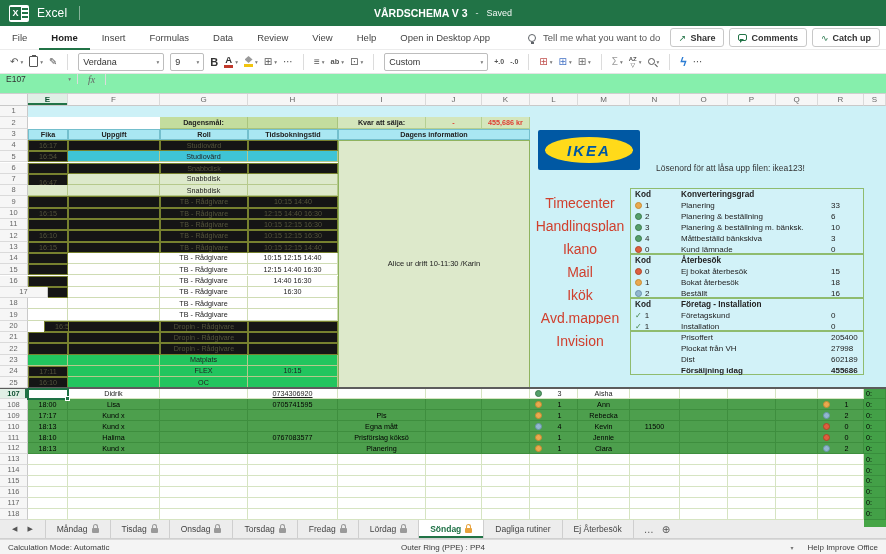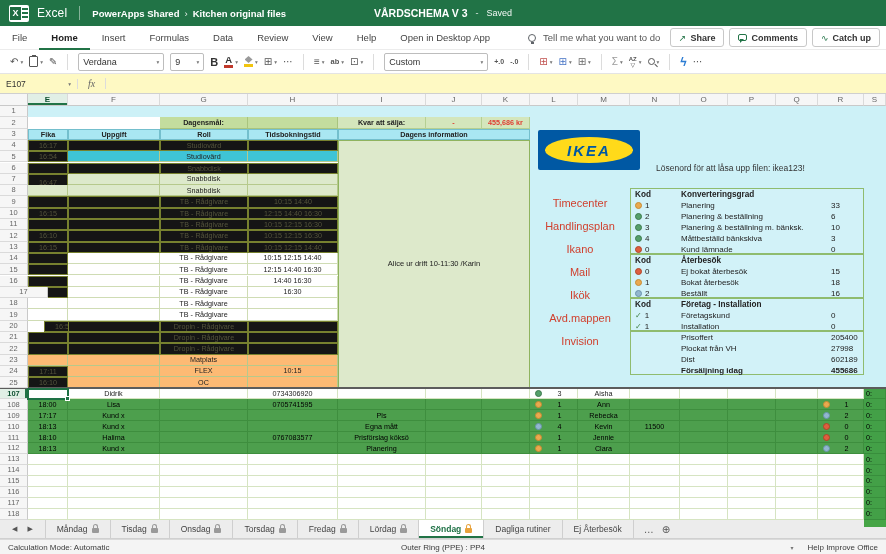--- a/index.html
+++ b/index.html
@@ -45,38 +45,38 @@
 .Abtn .a{font-size:9.5px;font-weight:bold;color:#333}
 .Abtn .bar{width:9px;height:3px;margin-top:1px}
 .bar.red{background:#c0392b}.bar.yel{background:#f1c40f}
 .fillico{width:8px;height:7px;background:#9a9a9a;clip-path:polygon(50% 0,100% 50%,50% 100%,0 50%)}
 .sortico{display:flex;flex-direction:column;align-items:center;line-height:1;font-size:6px;color:#555;font-weight:bold}
 .searchico{width:7px;height:7px;border:1.4px solid #555;border-radius:50%;position:relative}
 .searchico:after{content:"";position:absolute;width:4px;height:1.4px;background:#555;transform:rotate(45deg);left:5px;top:6px}
 .bold-g{font-weight:bold;font-size:11px;color:#333}
 .zap{color:#2b7cd3;font-size:12px;font-weight:bold}
 
-.fbar{position:absolute;left:0;top:74px;width:886px;height:20px;background:#fef9c3;border-bottom:1px solid #cfcfcf;display:flex;align-items:center}
+.fbar{position:absolute;left:0;top:74px;width:886px;height:20px;background:#86efac;border-bottom:1px solid #cfcfcf;display:flex;align-items:flex-start}
 .namebox{width:78px;display:flex;align-items:center;justify-content:space-between;padding:0 6px;font-size:8.5px;color:#333;border-right:1px solid #dcdcdc;cursor:pointer}
 .fxcell{width:28px;display:flex;align-items:center;justify-content:center;font-style:italic;font-family:"Liberation Serif",serif;font-size:10px;color:#666;border-right:1px solid #dcdcdc}
 .finput{flex:1}
 
 #grid{position:absolute;left:0;top:94px;width:886px;height:426px;background:#fff;overflow:hidden}
 .gc{position:absolute;overflow:hidden;white-space:nowrap;font-size:7.2px;display:flex;align-items:center;justify-content:center;line-height:1}
 .colhdr{background:#f6f6f6;color:#666;font-size:8px;border-right:1px solid #dadada;border-bottom:1px solid #c9c9c9}
 .colhdr.sel,.rowhdr.sel{background:#e1efe6;color:#0f5132;font-weight:bold}
 .colhdr.sel{box-shadow:inset 0 -2px 0 #217346}
 .rowhdr{background:#f6f6f6;color:#666;font-size:7.5px;border-right:1px solid #c9c9c9;border-bottom:1px solid #dadada}
 .rowhdr.sel{box-shadow:inset -2px 0 0 #217346}
 .corner{background:#f6f6f6;border-right:1px solid #c9c9c9;border-bottom:1px solid #c9c9c9}
 .bg-cyan{background:#cdf1f7}
 .c-k{background:#151515;color:#54543c;border:1px solid #77812f}
 .c-t{background:#3fc4d6;border-right:1px solid #b6c98c;border-bottom:1px solid #b6c98c}
 .c-l{background:#dde9cb;border-right:1px solid #b6c98c;border-bottom:1px solid #b6c98c}
-.c-c{background:#fdba74;border-right:1px solid #b6c98c;border-bottom:1px solid #b6c98c}
+.c-c{background:#22c55e;border-right:1px solid #b6c98c;border-bottom:1px solid #b6c98c}
 .c-w{background:#fff;border-right:1px solid #cfdcb4;border-bottom:1px solid #cfdcb4}
 .c-h3{background:#a9e7f2;font-weight:bold;border:1px solid #74bfcd}
 .c-g2{background:#c3dd9e;font-weight:bold;border-right:1px solid #a8c47e;border-bottom:1px solid #a8c47e}
 .c-g2l{background:#d4e6bc;border-right:1px solid #b5cf92;border-bottom:1px solid #b5cf92}
 .redtx{color:#e03c31;font-weight:bold}
 .infoarea{background:#dde9cb;border:1px solid #8fb35f}
 .brow-g{background:#4d9f4d;border-right:1px solid #3e8e3e;border-bottom:1px solid #3e8e3e;color:#000}
 .brow-w{background:#fff;border-right:1px solid #d6e4c2;border-bottom:1px solid #d6e4c2}
 .brow-s{background:#43a047;border-right:1px solid #3e8e3e;border-bottom:1px solid #388e3c;color:#000;justify-content:flex-start;padding-left:2px}
 .dotcell{justify-content:flex-start;padding-left:5px;gap:0}
@@ -87,21 +87,21 @@
 .dot.red{background:#dd5f3f;border:1px solid #b04527}
 .dotnum{flex:1;text-align:center}
 .splitline{background:#5c5c5c}
 .selcell{border:2px solid #1e7145;background:rgba(255,255,255,.0)}
 .fillhandle{width:5px;height:5px;background:#1e7145;border:1px solid #fff}
 
 .ikealogo{background:#0058a3;border-radius:2px;display:flex;align-items:center;justify-content:center}
 .ikeaoval{width:86%;height:64%;background:#ffda1a;border-radius:50%;display:flex;align-items:center;justify-content:center}
 .ikeatext{color:#0058a3;font-weight:bold;font-style:italic;font-size:15px;letter-spacing:2px;line-height:1}
 .pwd{font-size:8.5px;color:#333;justify-content:flex-start}
-.rlink{color:#d0402e;font-size:11px;cursor:pointer}
+.rlink{color:#d0402e;font-size:14px;cursor:pointer}
 .kpitable{position:absolute;border:1px solid #8fbc6f;background:#d2f2f8}
 .krow{position:absolute;left:0;width:100%;display:flex;align-items:center;font-size:8px;color:#222}
 .krow .kcode{width:50px;display:flex;align-items:center;gap:3px;padding-left:4px}
 .krow .klabel{flex:1;text-align:left}
 .krow .kval{width:32px;text-align:left}
 .krow.khead{font-weight:bold;font-size:8.2px}
 .kcheck{color:#3f7d3f;font-weight:bold;font-size:8px}
 
 .sheetbar{position:absolute;left:0;top:520px;width:886px;height:19px;background:#ececec;border-bottom:1px solid #d0d0d0;display:flex;align-items:stretch}
 .tabnav{display:flex;align-items:center;gap:10px;padding:0 12px;color:#555;font-size:7px}
@@ -127,25 +127,20 @@
   <div class="xlogo">
     <div class="xsq">X</div>
     <div class="xlines">
         <i></i>
         <i></i>
         <i></i>
       </div>
   </div>
   <span class="app-name">Excel</span>
   <span class="tb-sep"></span>
-  <nav class="breadcrumb">
-    <span>PowerApps Shared</span>
-    <span class="bc-sep">›</span>
-    <span>Kitchen original files</span>
-  </nav>
   <div class="doc-title">
     <span>VÅRDSCHEMA V 3</span>
     <span class="dash">-</span>
     <span class="saved">Saved</span>
   </div>
 </header>
 
 <div class="ribbontabs">
   <div id="rtabs" style="display:flex">
       <div class="rtab">File</div>
@@ -512,21 +507,21 @@
       </div>
       <div class="krow" style="top: 33px; height: 11px;">
         <span class="kcode"></span>
         <span class="klabel" style="font-weight:bold">Försäljning idag</span>
         <span class="kval" style="font-weight:bold">455686</span>
       </div>
     </div>
     <div class="gc brow-w" style="position: absolute; left: 28px; top: 294.5px; width: 40px; height: 10.95px;"></div>
     <div class="gc brow-w" style="position: absolute; left: 68px; top: 294.5px; width: 92px; height: 10.95px;">Didrik</div>
     <div class="gc brow-w" style="position: absolute; left: 160px; top: 294.5px; width: 88px; height: 10.95px;"></div>
-    <div class="gc brow-w" style="position: absolute; left: 248px; top: 294.5px; width: 90px; height: 10.95px;">0734306920</div>
+    <div class="gc brow-w" style="position: absolute; left: 248px; top: 294.5px; width: 90px; height: 10.95px; text-decoration: underline;">0734306920</div>
     <div class="gc brow-w" style="position: absolute; left: 338px; top: 294.5px; width: 88px; height: 10.95px;"></div>
     <div class="gc brow-w" style="position: absolute; left: 426px; top: 294.5px; width: 56px; height: 10.95px;"></div>
     <div class="gc brow-w" style="position: absolute; left: 482px; top: 294.5px; width: 48px; height: 10.95px;"></div>
     <div class="gc brow-w dotcell" style="position: absolute; left: 530px; top: 294.5px; width: 48px; height: 10.95px;">
       <span class="dot green"></span>
       <span class="dotnum">3</span>
     </div>
     <div class="gc brow-w" style="position: absolute; left: 578px; top: 294.5px; width: 52px; height: 10.95px;">Aisha</div>
     <div class="gc brow-w" style="position: absolute; left: 630px; top: 294.5px; width: 50px; height: 10.95px;"></div>
     <div class="gc brow-w" style="position: absolute; left: 680px; top: 294.5px; width: 48px; height: 10.95px;"></div>

